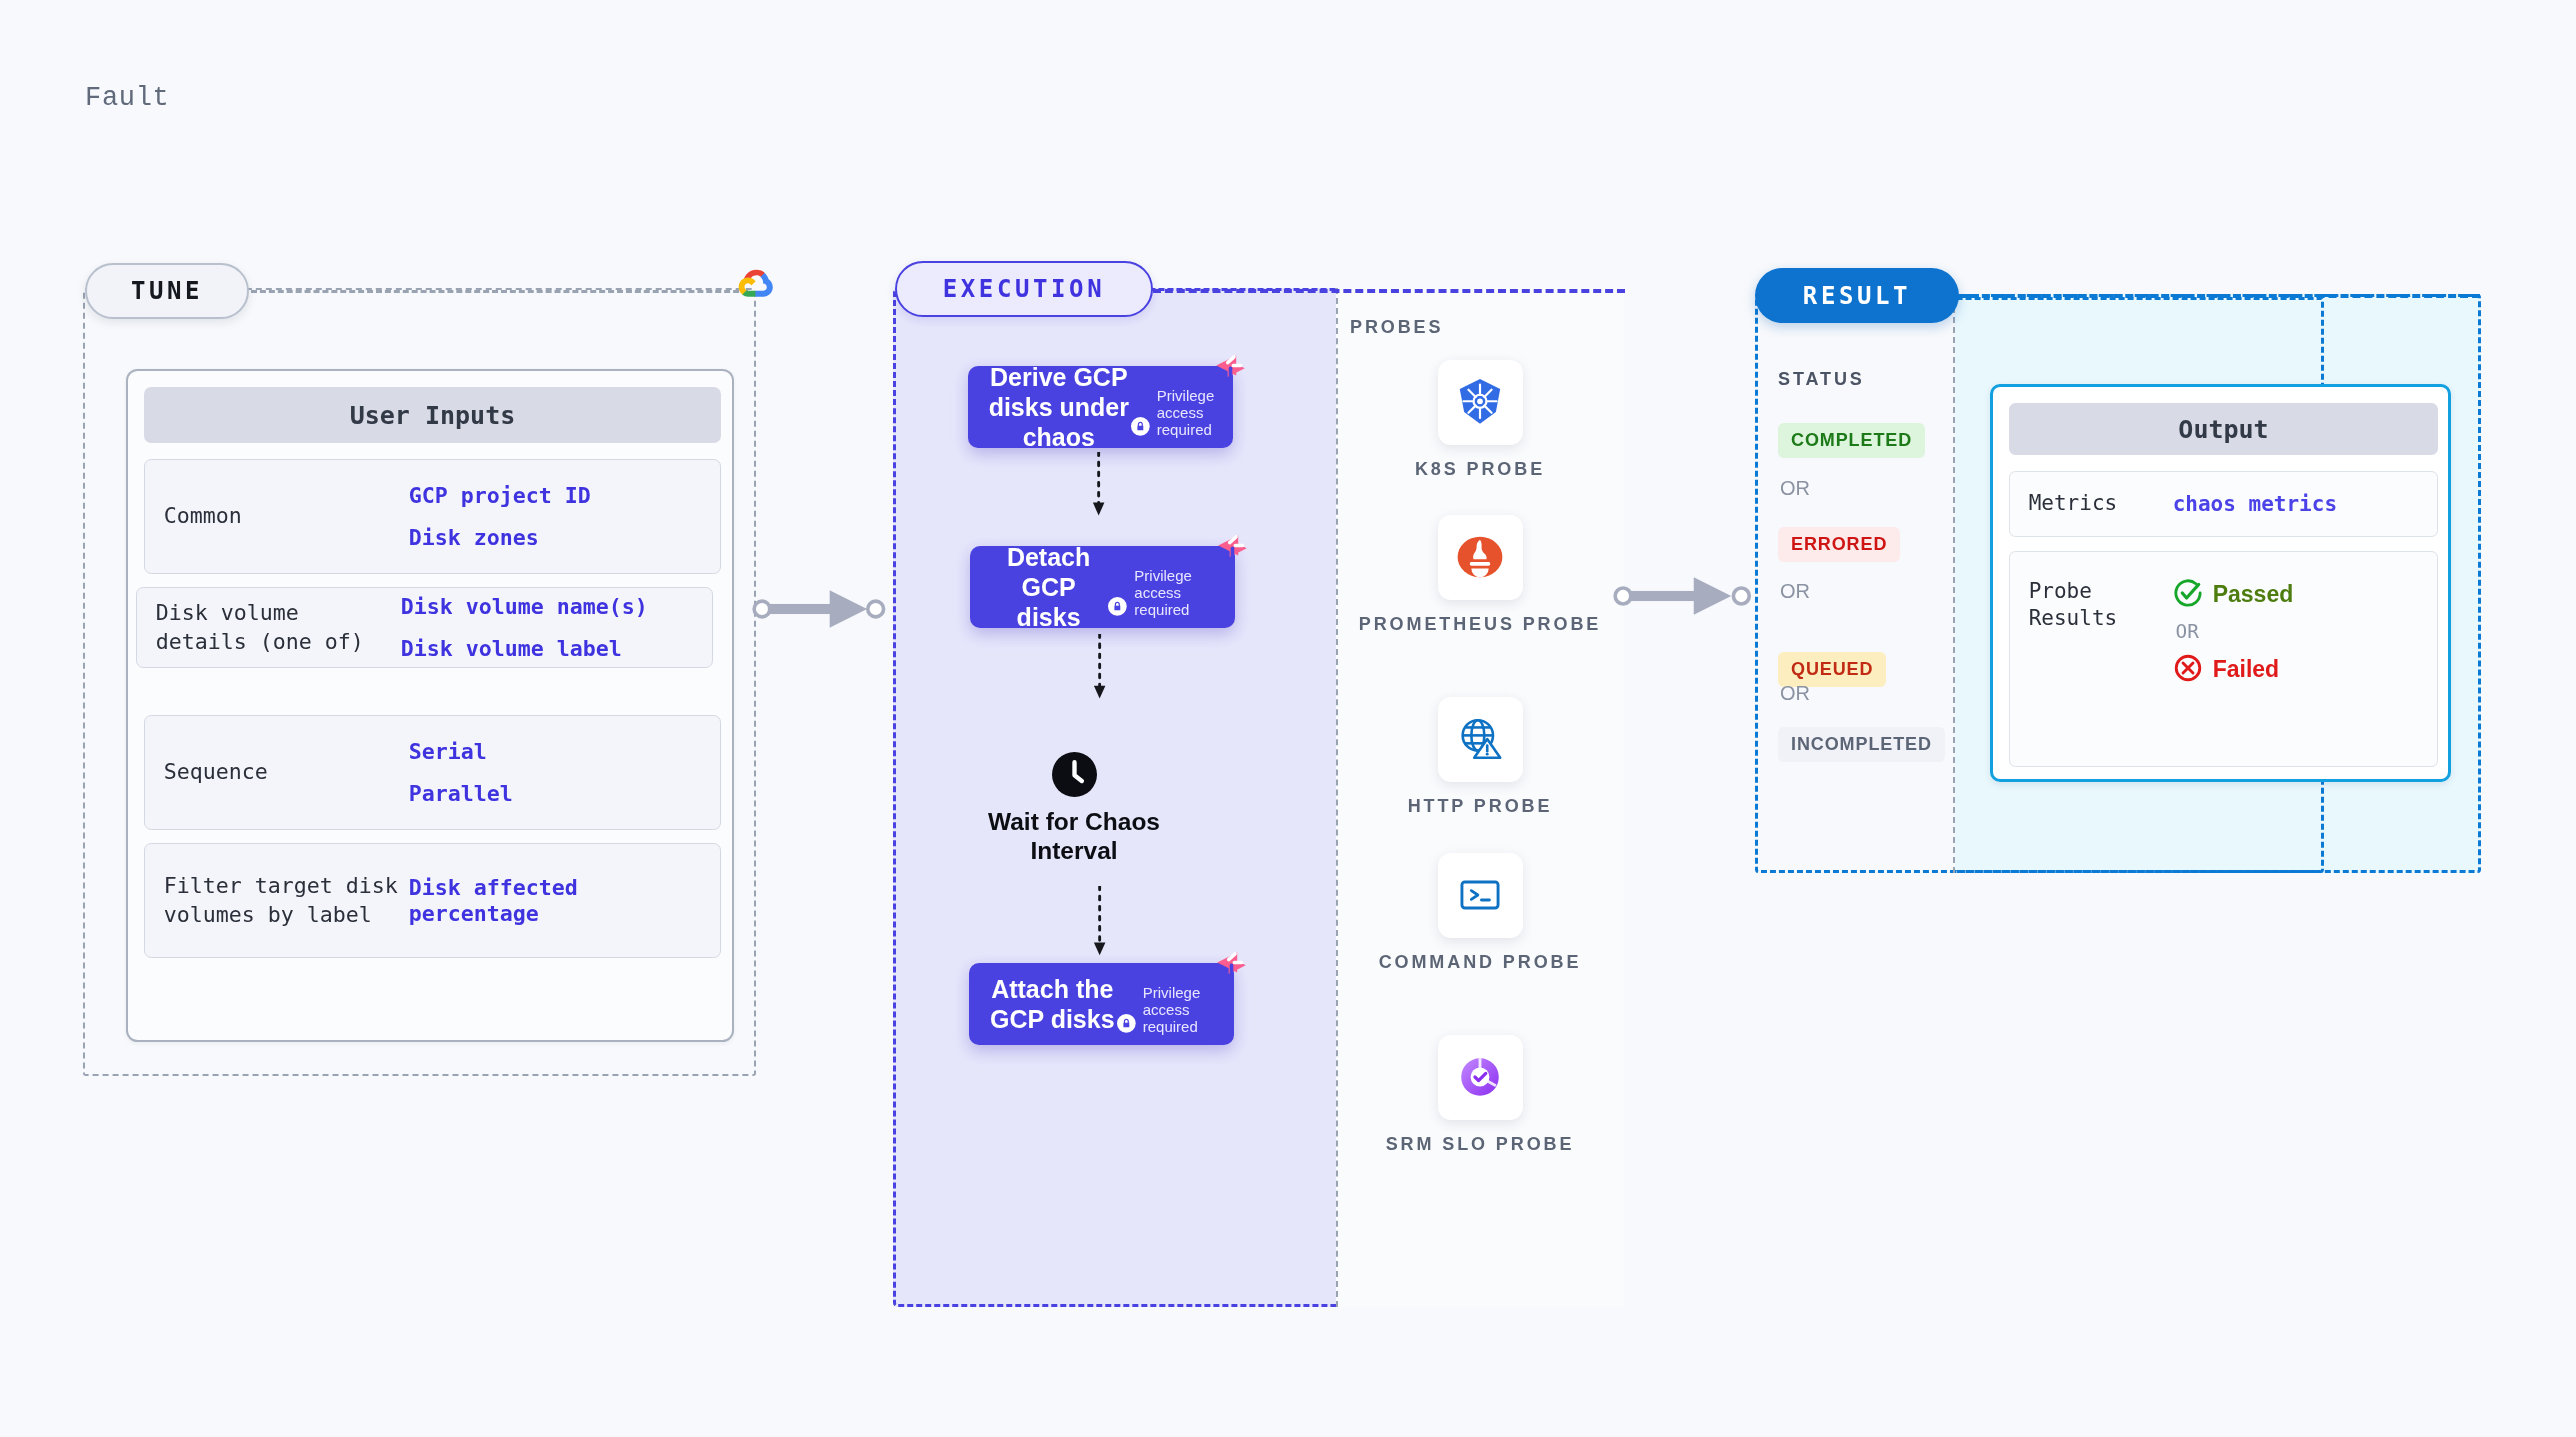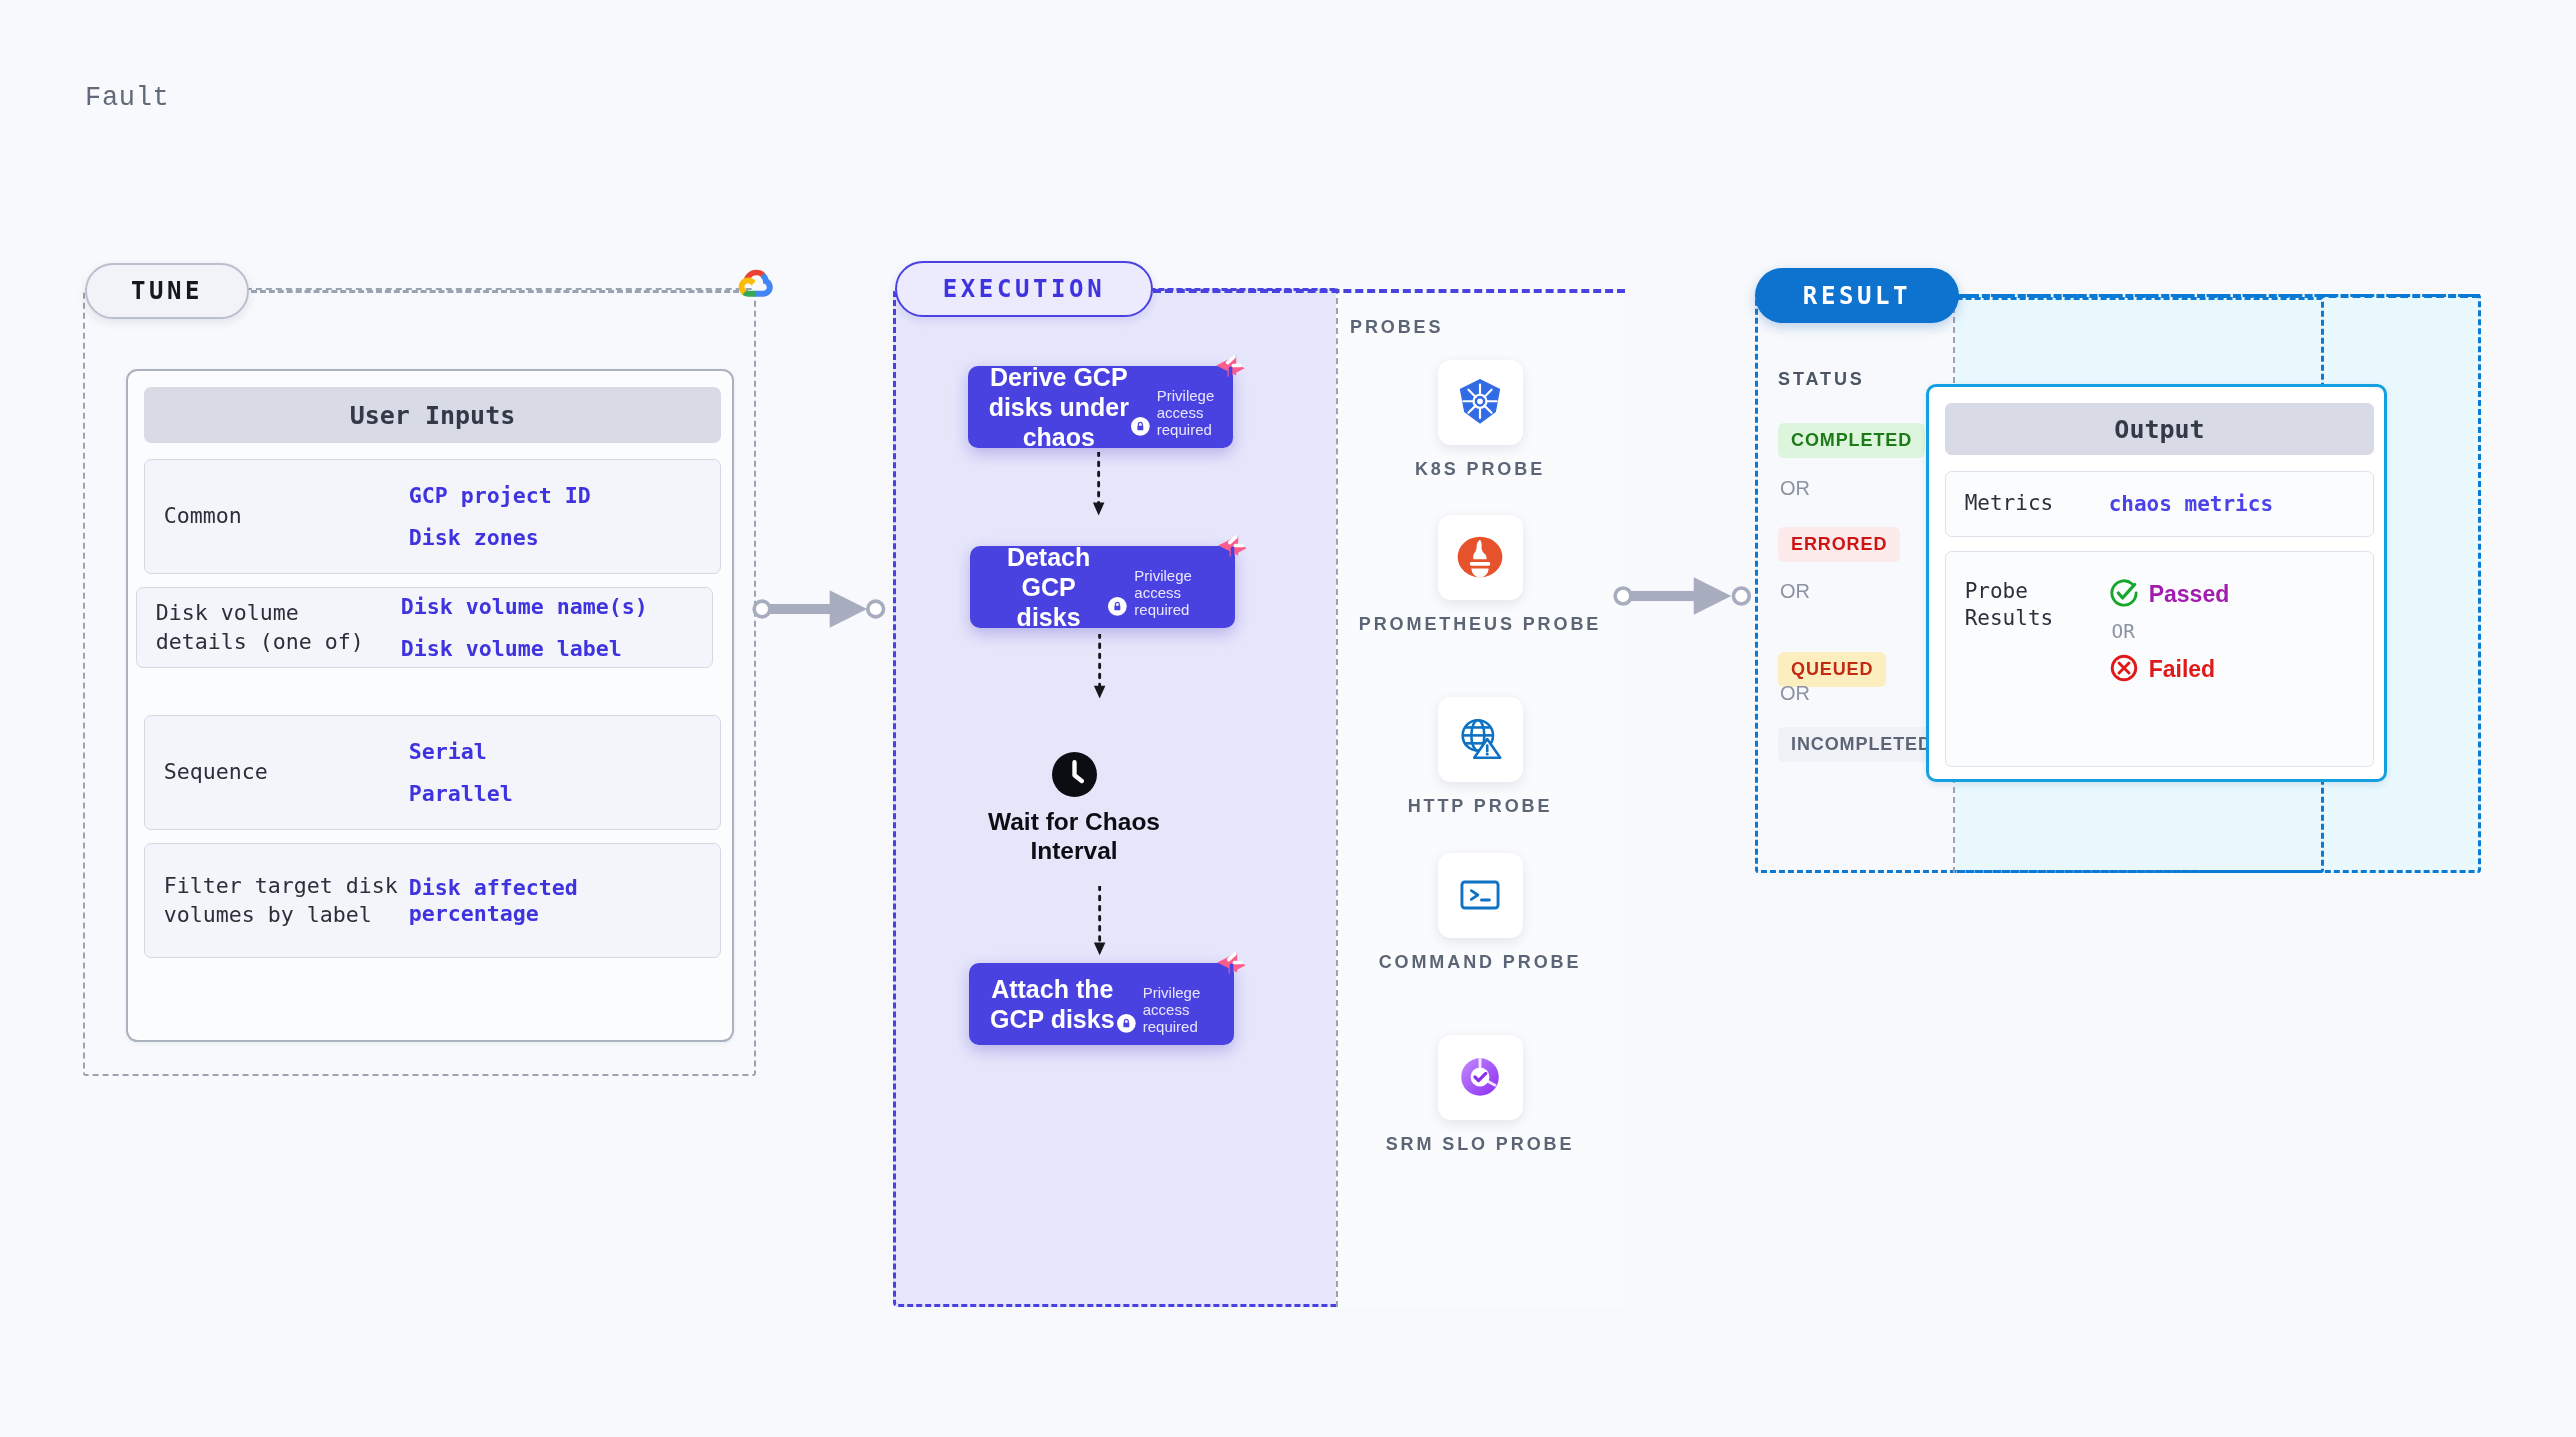--- a/index.html
+++ b/index.html
@@ -154,21 +154,21 @@
     position: absolute; left: 1778px; top: 369px;
     font-size: 18px; font-weight: 700; color: #4b5464; letter-spacing: 2.9px;
   }
   .status-pill {
     position: absolute; border-radius: 5.8px; display: flex; align-items: center; justify-content: center;
     font-size: 18px; font-weight: 700; letter-spacing: 0.9px; padding: 7.2px 13px;
   }
   .status-or { position: absolute; font-size: 20px; color: #8b93a3; }
 
   #output-card {
-    position: absolute; left: 1926px; top: 384px; width: 461px; height: 398px;
+    position: absolute; left: 1990px; top: 384px; width: 461px; height: 398px;
     background: #ffffff; border: 3.6px solid #12a0e0; border-radius: 10px;
     box-shadow: 0 2.2px 7.2px rgba(20,60,110,.10);
   }
   #output-title {
     position: absolute; left: 16px; top: 16px; width: 429px; height: 52px;
     background: #d8dae6; border-radius: 6.5px;
     font-family: "DejaVu Sans Mono", monospace; font-size: 25px; color: #333a47; font-weight: 700;
     display: flex; align-items: center; justify-content: center;
   }
   .out-row {
@@ -480,21 +480,21 @@
     <div class="out-row" style="left:16px; top:164px; width:429px; height:216px; align-items:flex-start; padding-top:26px;">
       <div class="out-key">Probe Results</div>
       <div class="probe-res-col">
         <div class="probe-res-line">
           <span>
             <svg width="30" height="30" viewBox="0 0 42 42">
               <path d="M38 21a17 17 0 11-6-13" fill="none" stroke="#16a72a" stroke-width="4" stroke-linecap="round"></path>
               <path d="M13 21 L19 28 L36 9" fill="none" stroke="#16a72a" stroke-width="4.5" stroke-linecap="round" stroke-linejoin="round"></path>
             </svg>
           </span>
-          <span class="probe-res-text" style="color:#a21caf;">Passed</span>
+          <span class="probe-res-text" style="color:#4d7c0f;">Passed</span>
         </div>
         <div class="probe-res-or">OR</div>
         <div class="probe-res-line">
           <span>
             <svg width="30" height="30" viewBox="0 0 42 42">
               <circle cx="21" cy="21" r="16.5" fill="none" stroke="#e01919" stroke-width="4"></circle>
               <path d="M14 14 L28 28 M28 14 L14 28" stroke="#e01919" stroke-width="4" stroke-linecap="round"></path>
             </svg>
           </span>
           <span class="probe-res-text" style="color:#e01919;">Failed</span>

